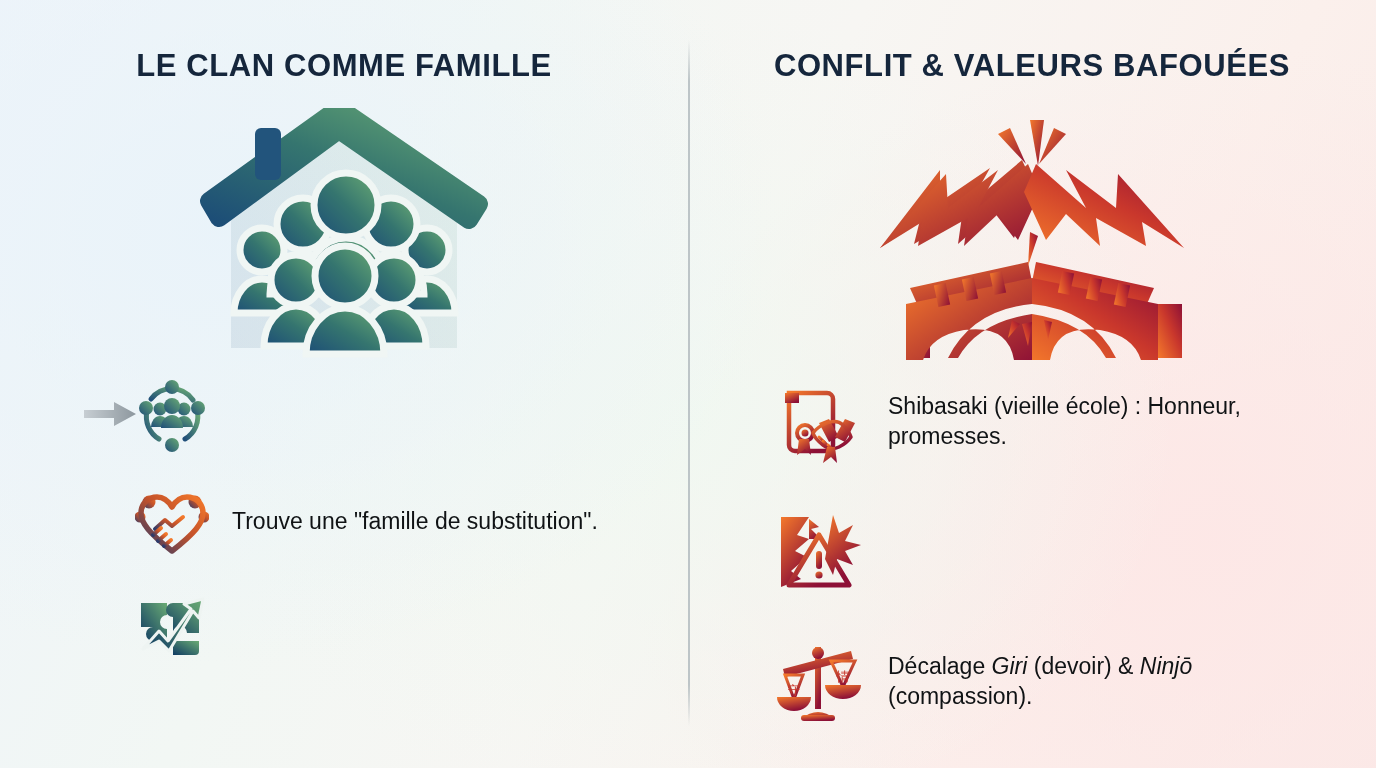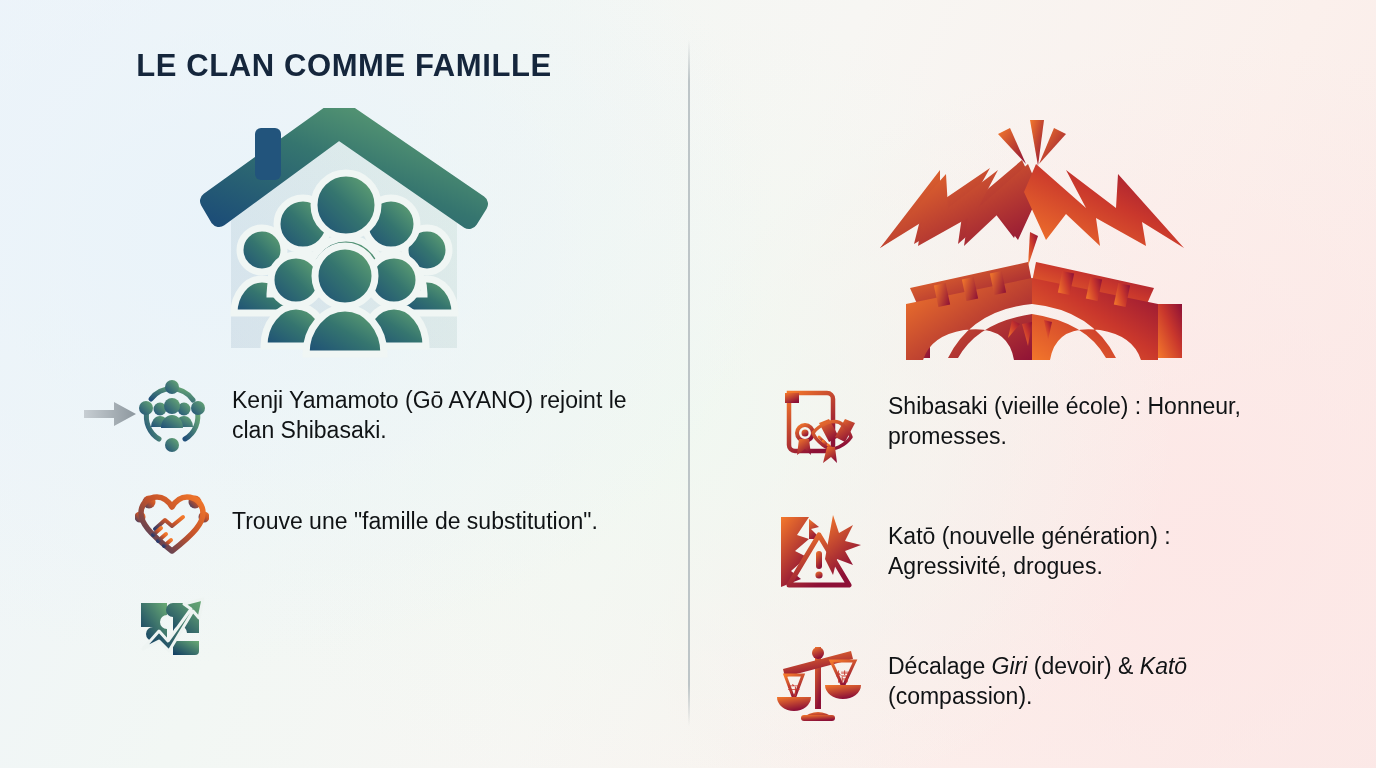--- a/index.html
+++ b/index.html
@@ -157,21 +157,20 @@
               <circle cx="37" cy="66" r="7"></circle>
               <circle cx="25" cy="30" r="6.5"></circle>
               <path d="M16 48 a9 11 0 0 1 18 0 z"></path>
               <circle cx="49" cy="30" r="6.5"></circle>
               <path d="M40 48 a9 11 0 0 1 18 0 z"></path>
               <circle cx="37" cy="27" r="8"></circle>
               <path d="M26 49 a11 13 0 0 1 22 0 z"></path>
             </g>
           </svg>
         </span>
-        <span class="item-text">Kenji Yamamoto (Gō AYANO) rejoint le clan Shibasaki.</span>
       </div>
 
       <div class="item">
         <span class="item-icon">
           <svg width="74" height="74" viewBox="0 0 74 74">
             <defs>
               <linearGradient id="gi2" x1="0" y1="1" x2="1" y2="0">
                 <stop offset="0%" stop-color="#2c3a6b"></stop>
                   <stop offset="55%" stop-color="#c4522a"></stop>
                   <stop offset="100%" stop-color="#f4792b"></stop>
@@ -211,20 +210,21 @@
             <path d="M8 58 L24 40 L33 50 L56 18 L49 13 L68 8 L64 27 L58 20 L34 60 L24 50 Z" fill="url(#gi4)" stroke="#eef4f2" stroke-width="3" stroke-linejoin="round"></path>
           </svg>
         </span>
       </div>
 
     </div>
   </div>
 
   <div class="col right">
 
+    <div class="col-title">CONFLIT &amp; VALEURS BAFOUÉES</div>
 
     <div class="hero">
       <svg width="340" height="252" viewBox="0 0 340 252">
         <defs>
           <linearGradient id="gR" x1="0" y1="1" x2="1" y2="0">
             <stop offset="0%" stop-color="#f4792b"></stop>
             <stop offset="55%" stop-color="#c9372c"></stop>
             <stop offset="100%" stop-color="#8d1036"></stop>
           </linearGradient>
           <linearGradient id="gR2" x1="0" y1="0" x2="1" y2="1">
@@ -322,21 +322,20 @@
             <path d="M6 8 h28 L22 26 L34 30 L20 42 L32 48 L16 62 L26 70 L6 78 Z" fill="url(#gr2)"></path>
             <g fill="url(#gr2)">
               <path d="M34 10 L44 18 L36 20 L46 30 L34 30 Z"></path>
               <path d="M58 6 L64 24 L78 16 L70 32 L86 36 L70 42 L78 56 L62 50 L58 66 L50 50 Z"></path>
             </g>
             <path d="M44 26 L74 76 H14 Z" fill="none" stroke="url(#gr2)" stroke-width="5" stroke-linejoin="round"></path>
             <rect x="41" y="42" width="6" height="18" rx="3" fill="url(#gr2)"></rect>
             <circle cx="44" cy="66" r="3.6" fill="url(#gr2)"></circle>
           </svg>
         </span>
-        <span class="item-text">Katō (nouvelle génération) : Agressivité, drogues.</span>
       </div>
 
       <div class="item">
         <span class="item-icon">
           <svg width="86" height="86" viewBox="0 0 86 86">
             <defs>
               <linearGradient id="gr3" x1="0" y1="0" x2="0.4" y2="1">
                 <stop offset="0%" stop-color="#f4792b"></stop>
                   <stop offset="100%" stop-color="#8d1036"></stop>
               </linearGradient>
@@ -350,20 +349,20 @@
             <text x="19" y="56" font-size="13" fill="#c9372c" text-anchor="middle" font-family="'DejaVu Sans',sans-serif">守</text>
 
             <path d="M56 22 L80 22 L68 48 Z" fill="none" stroke="url(#gr3)" stroke-width="3"></path>
             <path d="M50 46 h36 a18 14 0 0 1 -36 0 Z" fill="url(#gr3)"></path>
             <text x="68" y="42" font-size="13" fill="#c9372c" text-anchor="middle" font-family="'DejaVu Sans',sans-serif">情</text>
             <path d="M26 80 q17 -14 34 0 Z" fill="url(#gr3)"></path>
             <rect x="26" y="76" width="34" height="6" rx="3" fill="url(#gr3)"></rect>
           </svg>
         </span>
         <span class="item-text">
-          <span>Décalage </span><em>Giri</em><span> (devoir) &amp; </span><em>Katō</em><span> (compassion).</span>
+          <span>Décalage </span><em>Giri</em><span> (devoir) &amp; </span><em>Ninjō</em><span> (compassion).</span>
         </span>
       </div>
 
     </div>
   </div>
 
 </div>
 
 </body></html>

